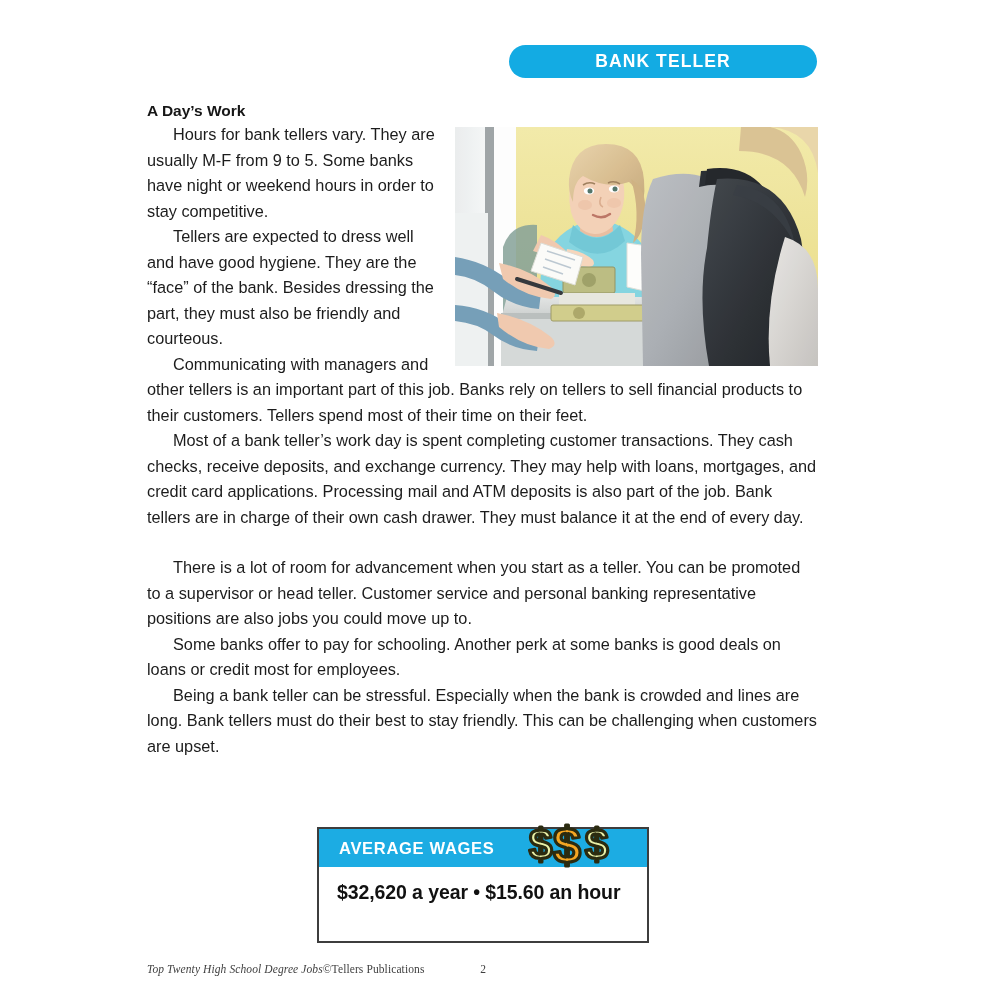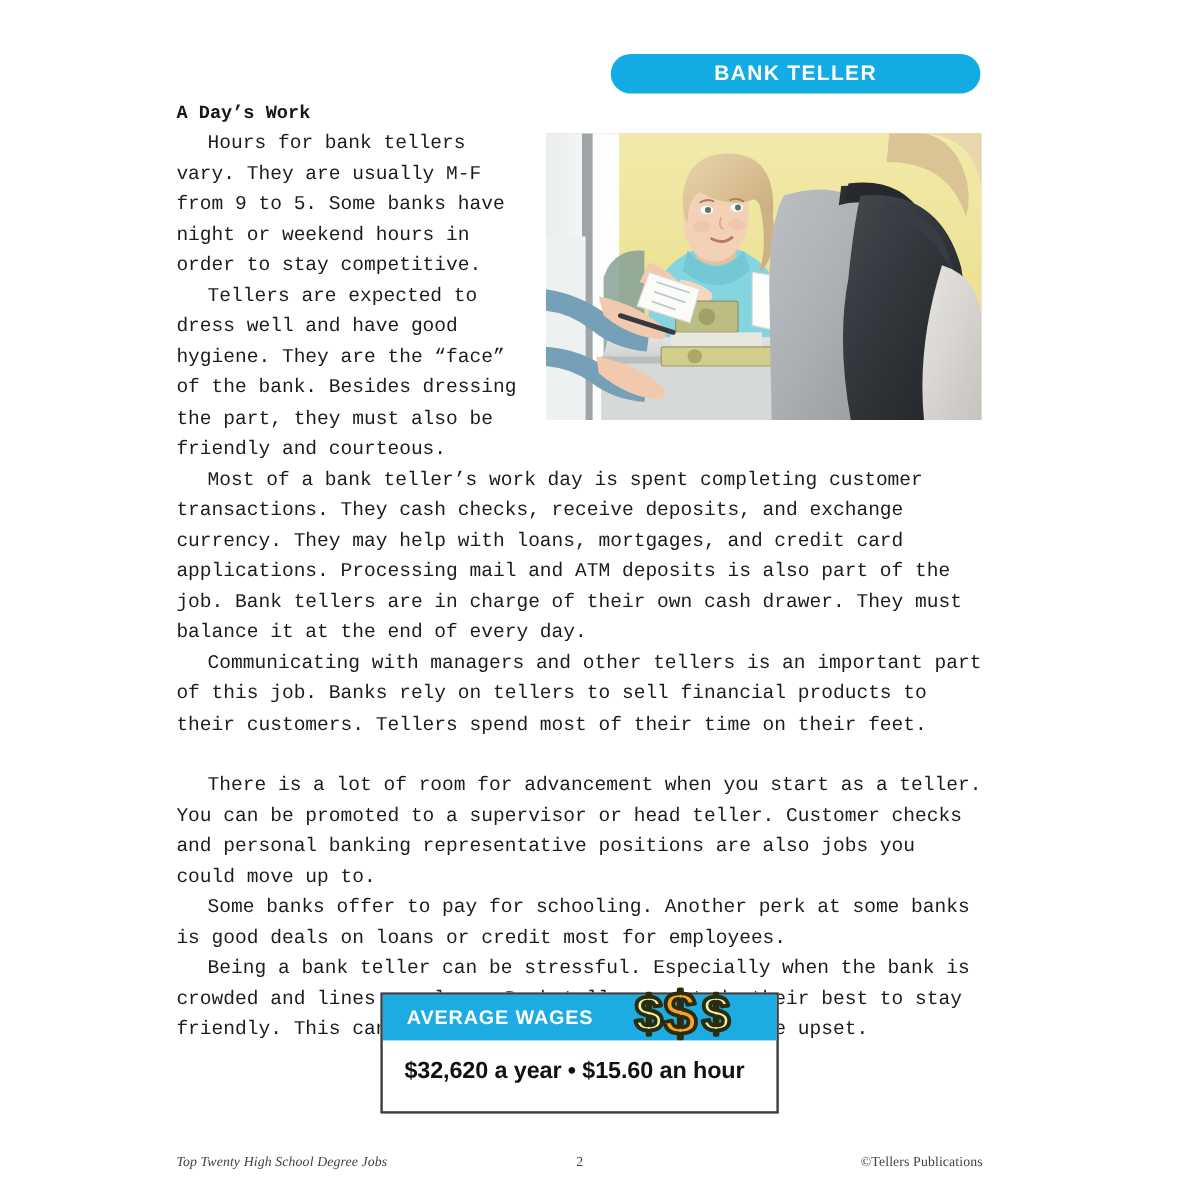--- a/index.html
+++ b/index.html
@@ -37,23 +37,22 @@
     color: #ffffff;
     font-size: 17.5px;
     font-weight: bold;
     letter-spacing: 1.1px;
     line-height: 1;
   }
 
   
   .content {
     position: absolute;
-    left: 147px; top: 84px;
+    left: 147px; top: 100px;
     width: 671px;
-    font-family: Liberation Mono, monospace;
   }
 
   h2.section-head {
     margin: 0 0 1px 0;
     font-size: 15.5px;
     font-weight: bold;
     line-height: 21px;
     color: #161616;
   }
 
@@ -79,21 +78,21 @@
 
   .spacer-lg { height: 25px; }
 
   
   .photo svg { display:block; width:100%; height:100%; }
 
   
   .wages-box {
     position: absolute;
     left: 317px; top: 827px;
-    width: 332px; height: 101px;
+    width: 332px; height: 116px;
     border: 2px solid #3d3d3d;
     background: #ffffff;
   }
   .wages-head {
     position: relative;
     height: 38px;
     background: #1CACE3;
     overflow: visible;
   }
   .wages-head-text {
@@ -124,21 +123,20 @@
     letter-spacing: -0.1px;
   }
 
   
   .footer {
     position: absolute;
     left: 147px; top: 963px;
     width: 672px;
     display: flex;
     align-items: baseline;
-    justify-content: space-between;
     font-family: "Liberation Serif", serif;
     font-size: 11.5px;
     color: #3f3f3f;
   }
   .footer-left { font-style: italic; letter-spacing: 0.1px; }
   .footer-center { position: absolute; left: 50%; transform: translateX(-50%); font-style: normal; }
   .footer-right { font-style: normal; letter-spacing: 0.1px; }
 </style>
 </head>
 <body>
@@ -264,26 +262,26 @@
 
         <path d="M330 110 q33 10 33 52 l0 77 l-48 0 q-6 -62 15 -129 z" fill="url(#greyshoulder)"></path>
 
         <rect x="0" y="0" width="363" height="239" fill="#ffffff" opacity="0.05"></rect>
       </svg>
     </div>
 
     <h2 class="section-head">A Day’s Work</h2>
     <p class="para">Hours for bank tellers vary. They are usually M-F from 9 to 5. Some banks have night or weekend hours in order to stay competitive.</p>
     <p class="para">Tellers are expected to dress well and have good hygiene. They are the “face” of the bank. Besides dressing the part, they must also be friendly and courteous.</p>
+    <p class="para">Communicating with managers and other tellers is an important part of this job. Banks rely on tellers to sell financial products to their customers. Tellers spend most of their time on their feet.</p>
     <p class="para">Most of a bank teller’s work day is spent completing customer transactions. They cash checks, receive deposits, and exchange currency. They may help with loans, mortgages, and credit card applications. Processing mail and ATM deposits is also part of the job. Bank tellers are in charge of their own cash drawer. They must balance it at the end of every day.</p>
-    <p class="para">Communicating with managers and other tellers is an important part of this job. Banks rely on tellers to sell financial products to their customers. Tellers spend most of their time on their feet.</p>
 
     <div class="spacer-lg"></div>
 
-    <p class="para">There is a lot of room for advancement when you start as a teller. You can be promoted to a supervisor or head teller. Customer checks and personal banking representative positions are also jobs you could move up to.</p>
+    <p class="para">There is a lot of room for advancement when you start as a teller. You can be promoted to a supervisor or head teller. Customer service and personal banking representative positions are also jobs you could move up to.</p>
     <p class="para">Some banks offer to pay for schooling. Another perk at some banks is good deals on loans or credit most for employees.</p>
     <p class="para">Being a bank teller can be stressful. Especially when the bank is crowded and lines are long. Bank tellers must do their best to stay friendly. This can be challenging when customers are upset.</p>
   </div>
 
   <div class="wages-box">
     <div class="wages-head">
       <span class="wages-head-text">AVERAGE WAGES</span>
       <span class="dollars">
         <svg viewBox="0 0 100 52">
           <g font-family="&quot;Liberation Sans&quot;, sans-serif" font-weight="bold" stroke="#2b2b10" stroke-linejoin="round">

